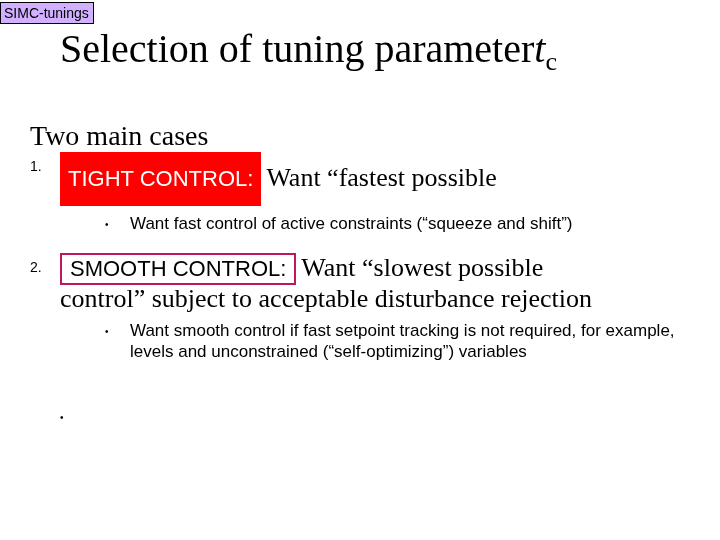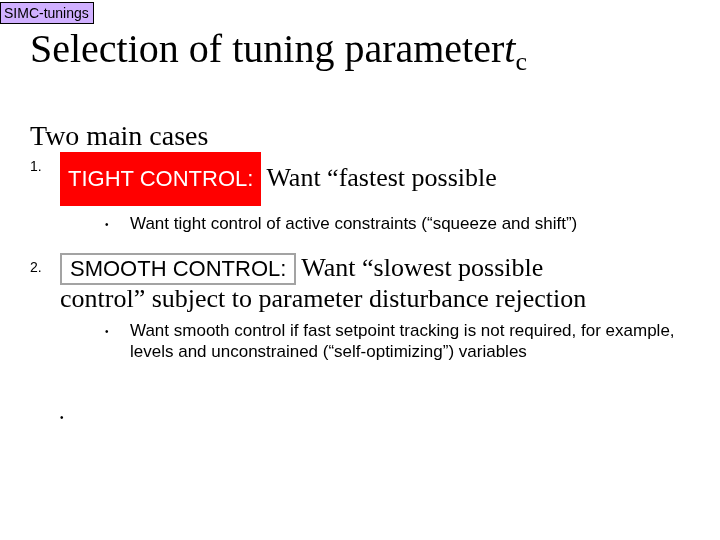--- a/index.html
+++ b/index.html
@@ -29,20 +29,21 @@
   }
   .title-wrap {
     position: absolute;
     top: 25px;
     left: 30px;
     width: 660px;
   }
   .title {
     font-size: 40px;
     font-weight: normal;
+    margin-left: 30px;
   }
   .title .tau {
     font-style: italic;
   }
   .title .sub {
     font-size: 26px;
     vertical-align: baseline;
     position: relative;
     top: 8px;
   }
@@ -72,21 +73,21 @@
     background: #ff0000;
     color: #ffffff;
     font-family: Arial, Helvetica, sans-serif;
     font-size: 22px;
     padding: 15px 8px;
     margin-right: 5px;
   }
   .badge-smooth {
     display: inline-block;
     background: #ffffff;
-    border: 2px solid #a3a3a3;
+    border: 2px solid #be185d;
     color: #000000;
     font-family: Arial, Helvetica, sans-serif;
     font-size: 22px;
     padding: 2px 8px;
     margin-right: 5px;
   }
   .item-text {
     font-size: 26px;
     line-height: 1.1;
   }
@@ -140,29 +141,29 @@
 
     <div class="num-item">
       <div class="num-label">1.</div>
       <div class="item-text">
         <span class="badge">TIGHT CONTROL:</span><span>Want “fastest possible</span>
         <br>
       </div>
     </div>
     <div class="sub-bullet">
       <span class="dot">•</span>
-      <span>Want tight control of active constraints (“squeeze and shift”)</span>
+      <span>Want fast control of active constraints (“squeeze and shift”)</span>
     </div>
 
     <div class="num-item">
       <div class="num-label">2.</div>
       <div class="item-text">
         <span class="badge-smooth">SMOOTH CONTROL:</span><span>Want “slowest possible</span>
         <br>
-        <span>control” subject to parameter disturbance rejection</span>
+        <span>control” subject to acceptable disturbance rejection</span>
       </div>
     </div>
     <div class="sub-bullet">
       <span class="dot">•</span>
       <span>Want smooth control if fast setpoint tracking is not required, for example, levels and unconstrained (“self-optimizing”) variables</span>
     </div>
 
     <div class="final-bullet">
       <span class="dot">•</span>
     </div>

